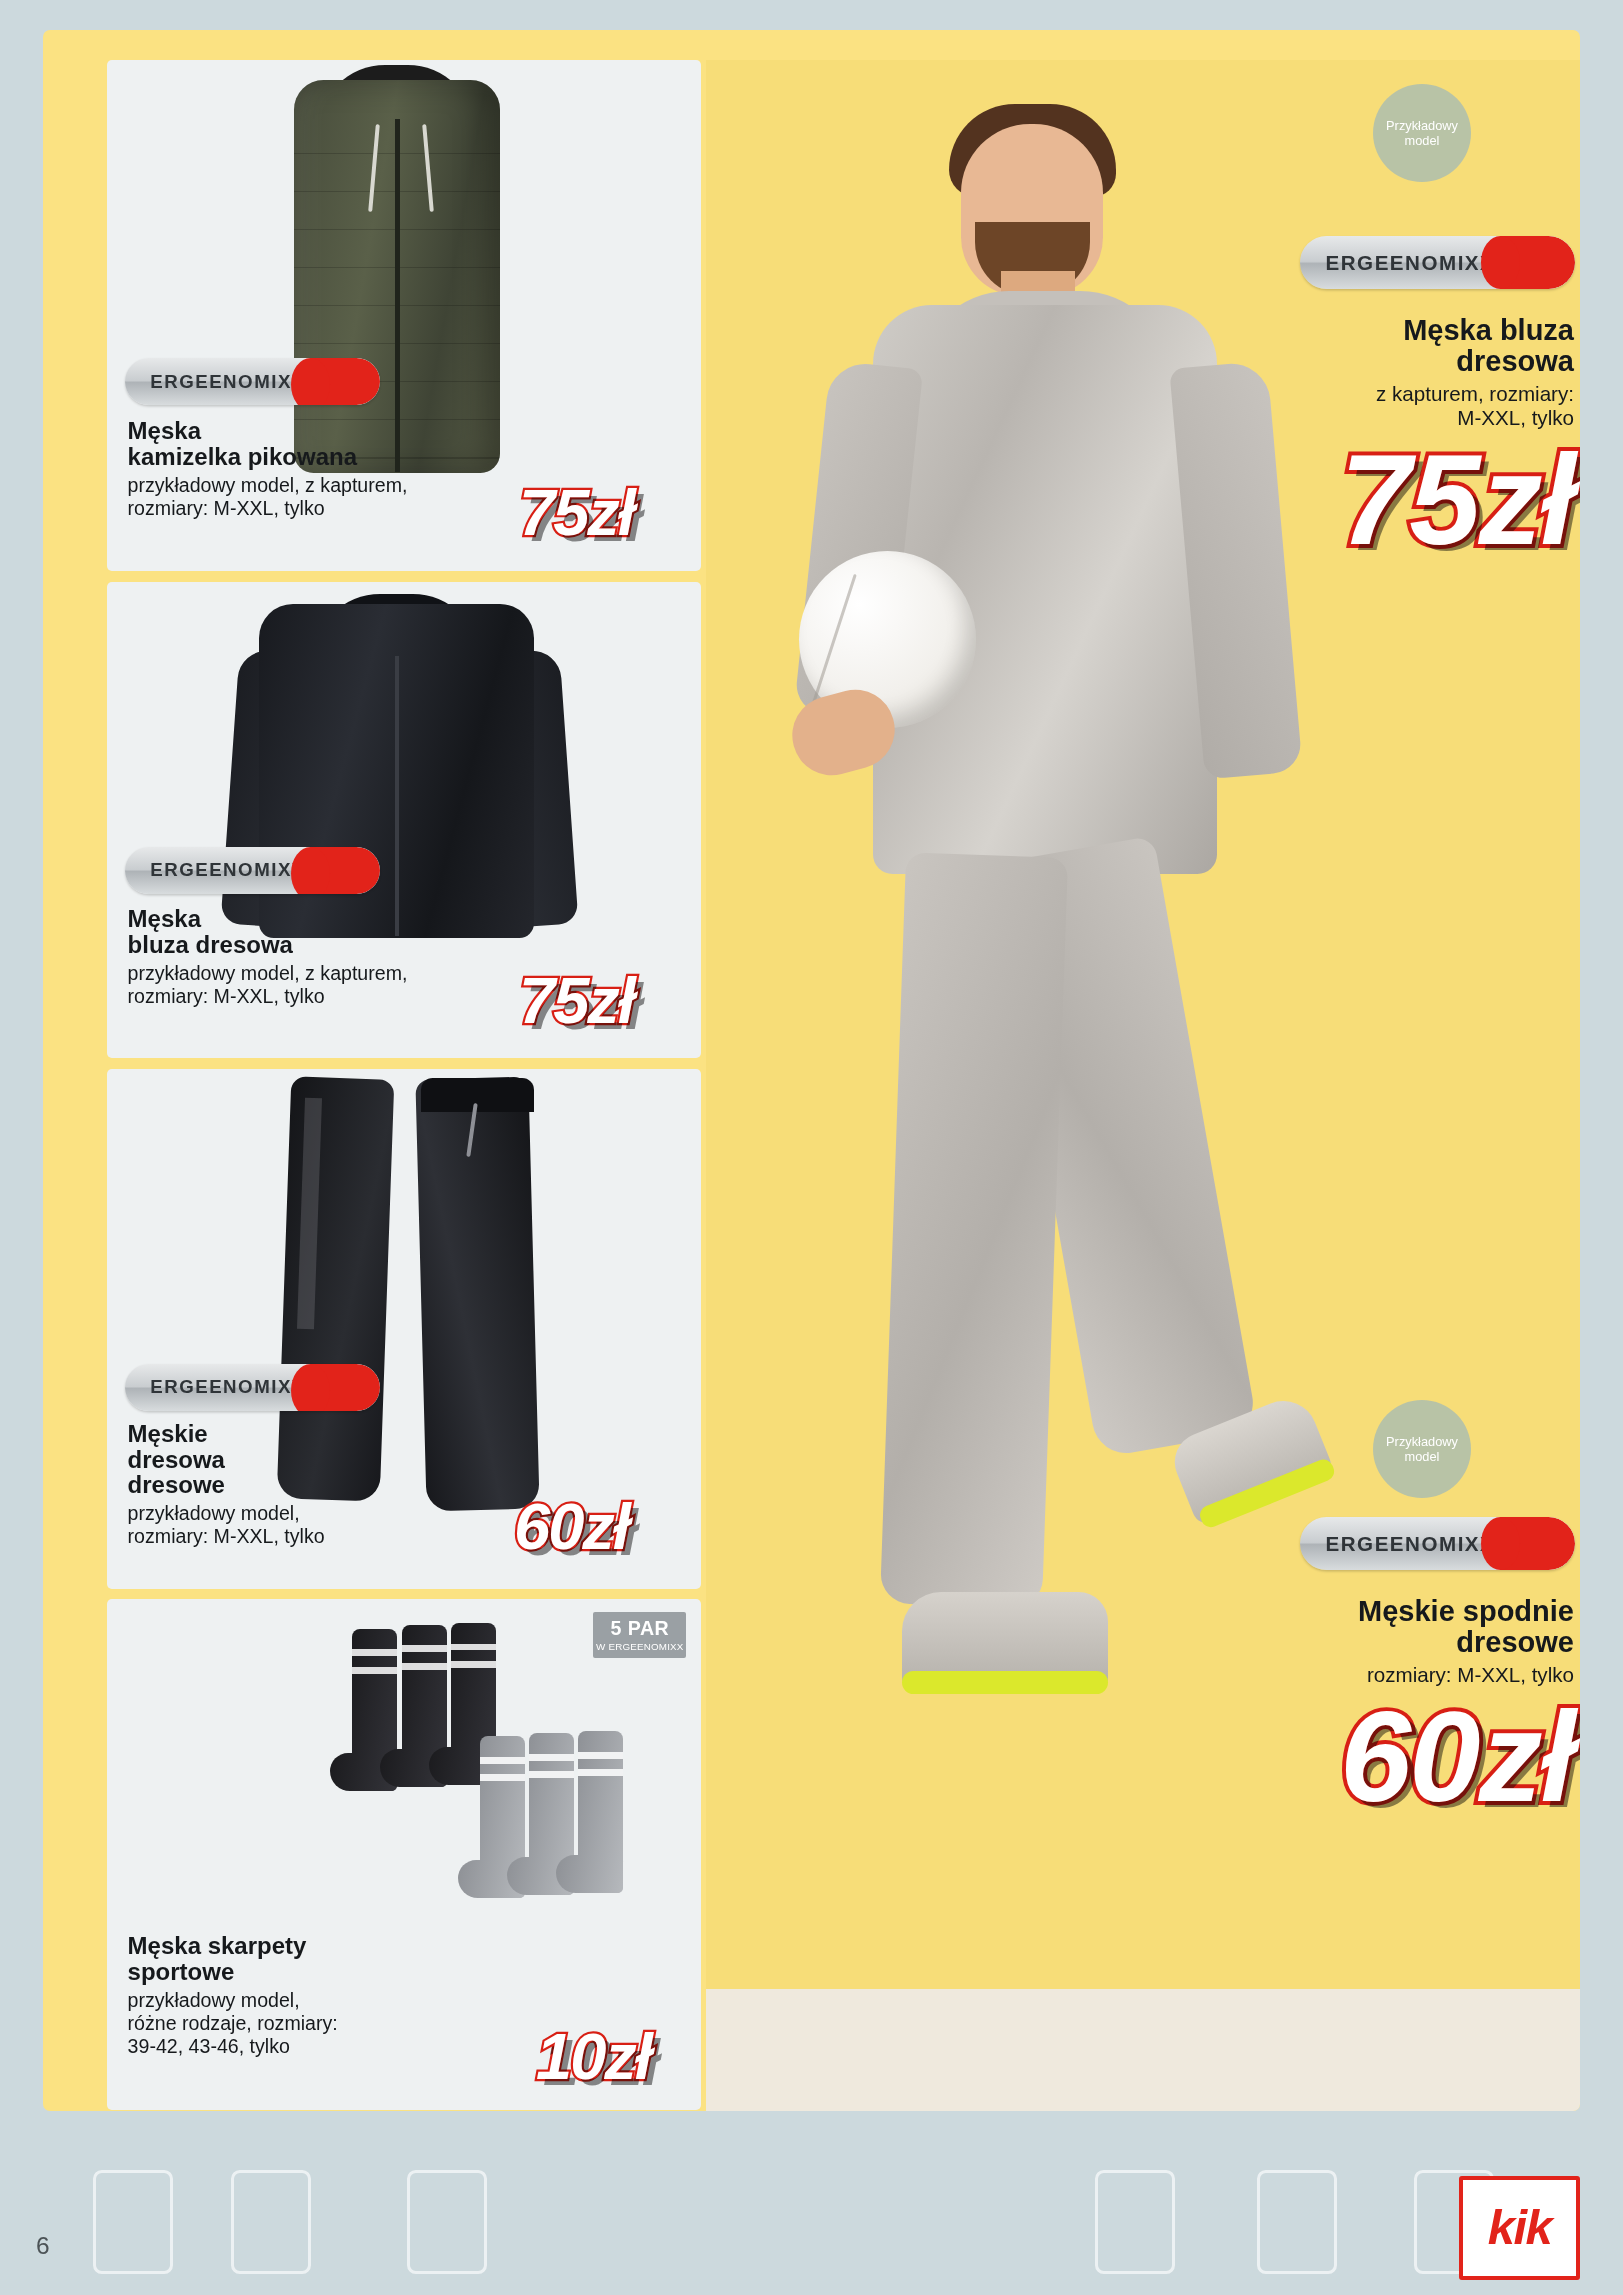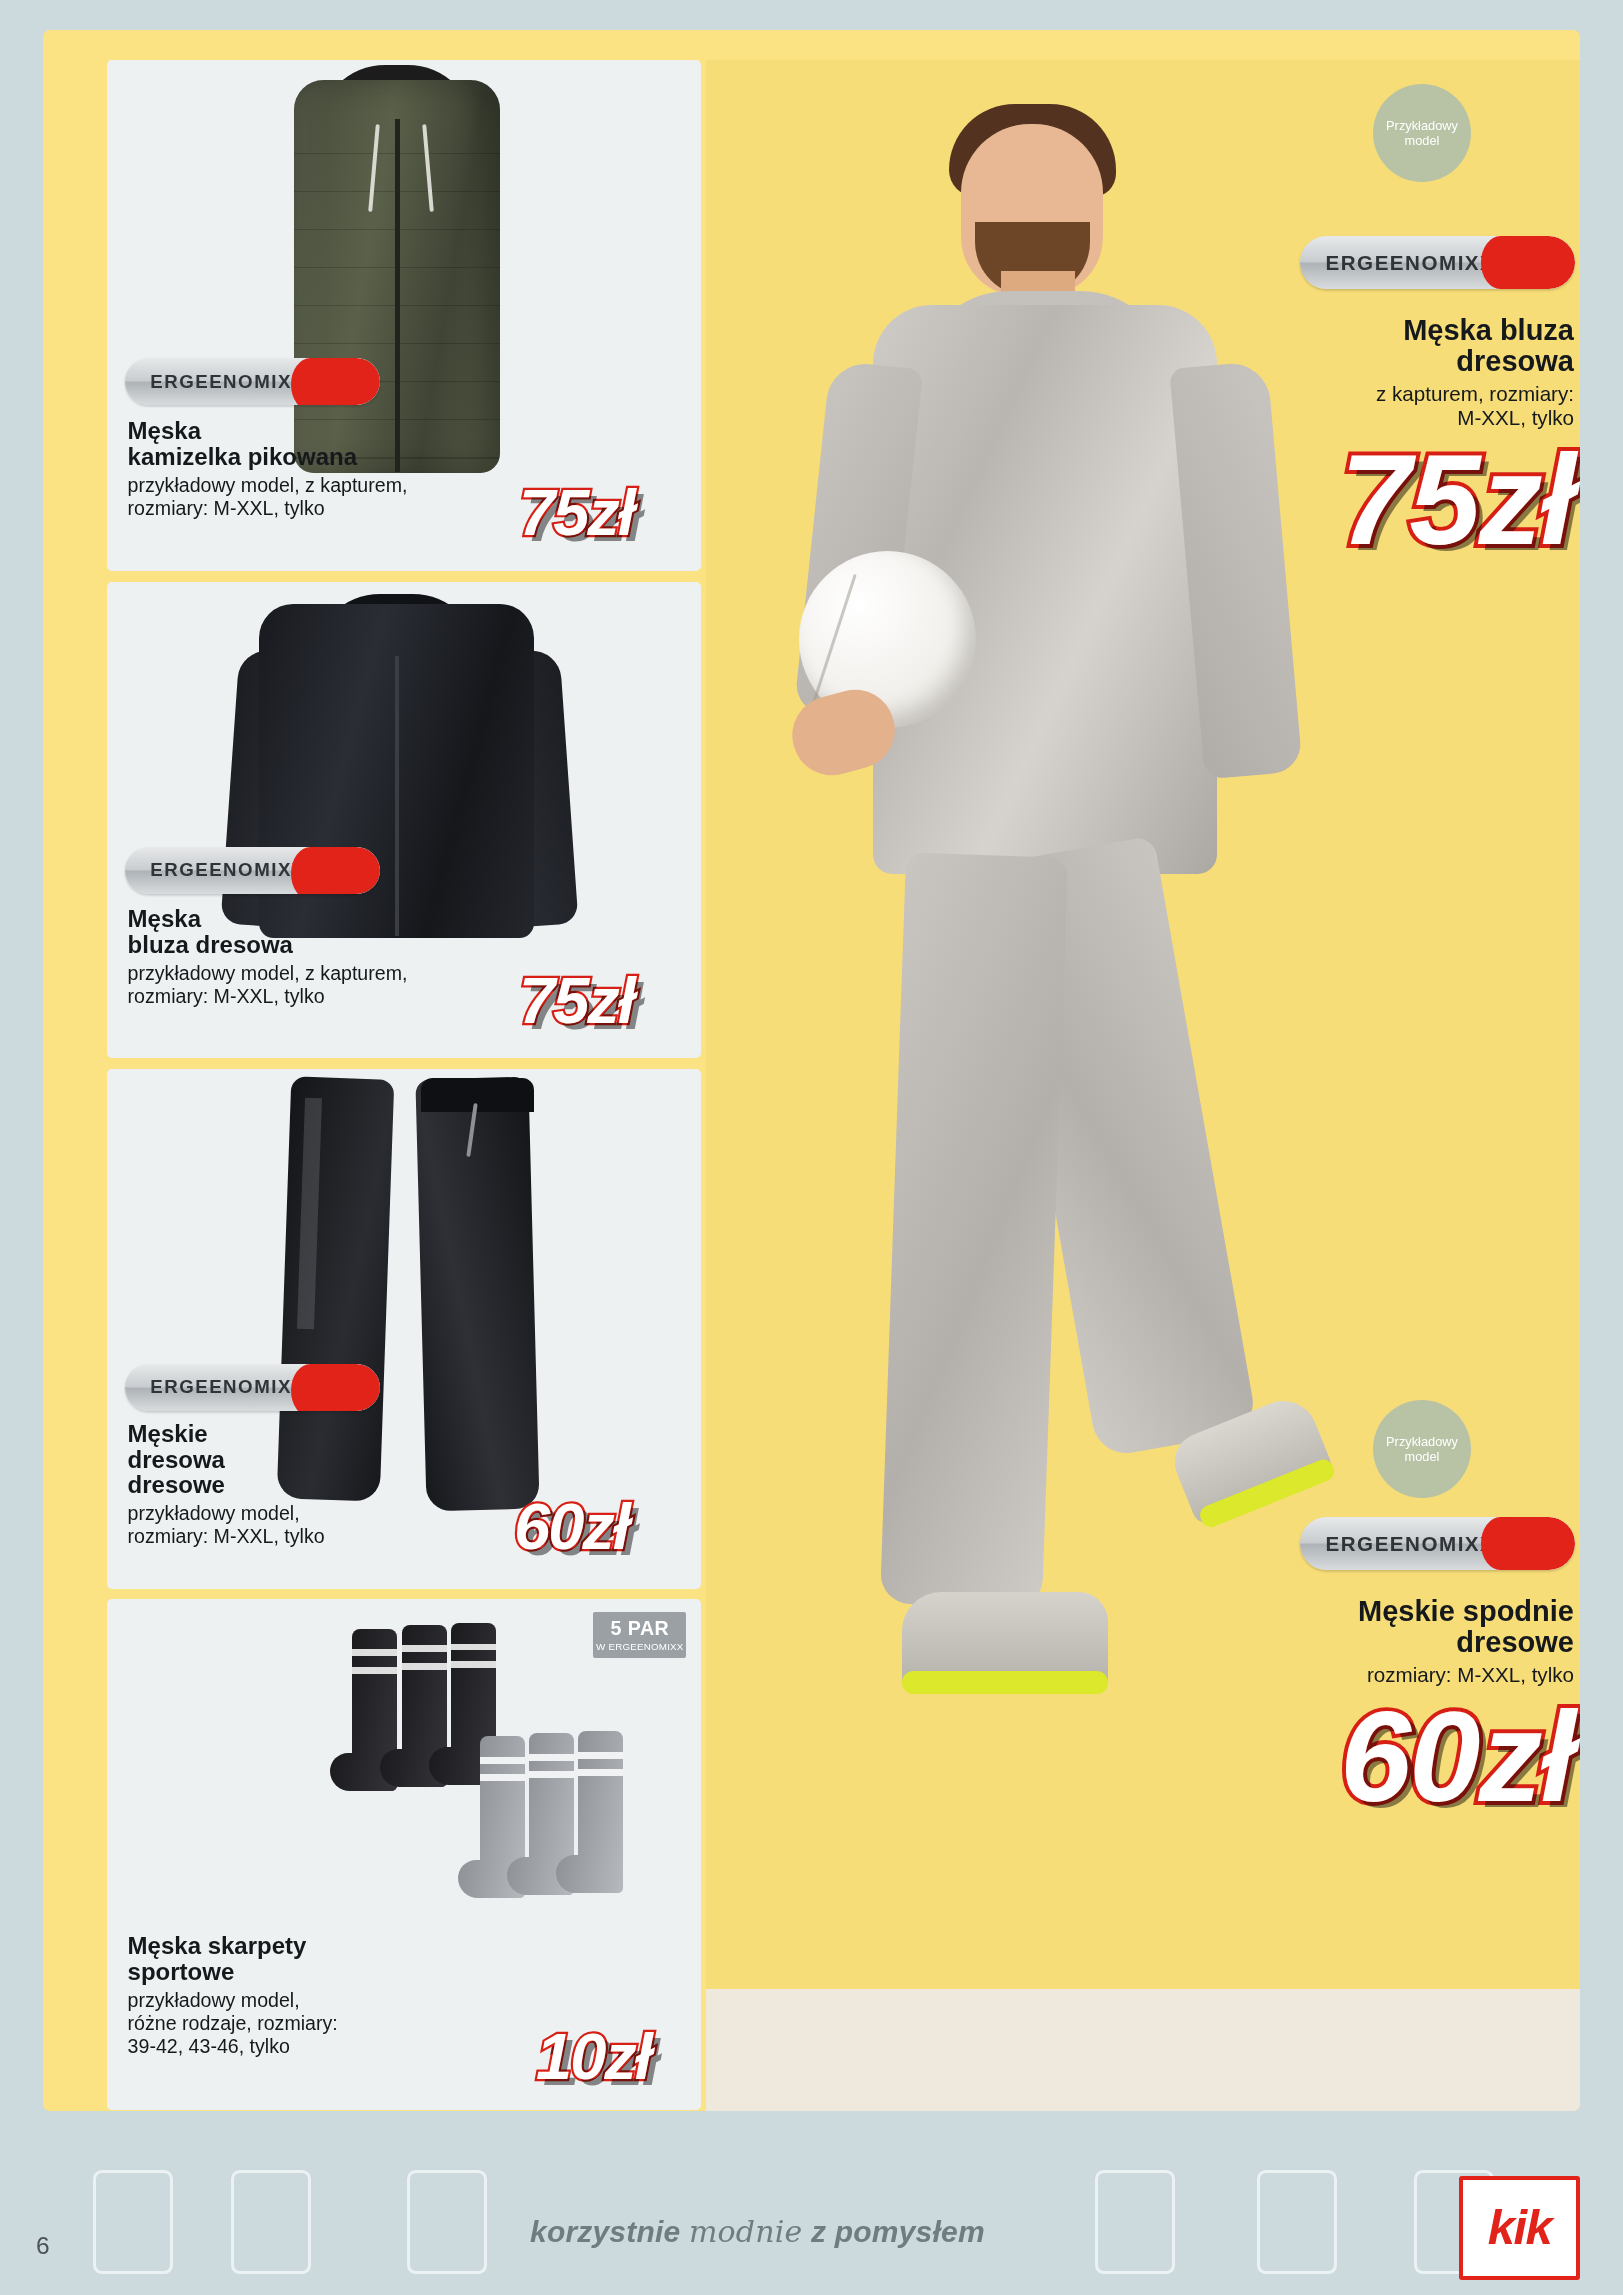--- a/index.html
+++ b/index.html
@@ -675,25 +675,20 @@
 
   <div class="footer"></div>
 
   <div class="picto" style="left:93px;"></div>
   <div class="picto" style="left:231px;"></div>
   <div class="picto" style="left:407px;"></div>
   <div class="picto" style="left:1095px;"></div>
   <div class="picto" style="left:1257px;"></div>
   <div class="picto" style="left:1414px;"></div>
 
-  <div class="footer-slogan">
-    <span>korzystnie</span>
-    <span class="script">modnie</span>
-    <span>z pomysłem</span>
-  </div>
 
   <div class="page-num">6</div>
 
   <div class="kik">
     <span>kik</span>
   </div>
 
 </div>
 
 

